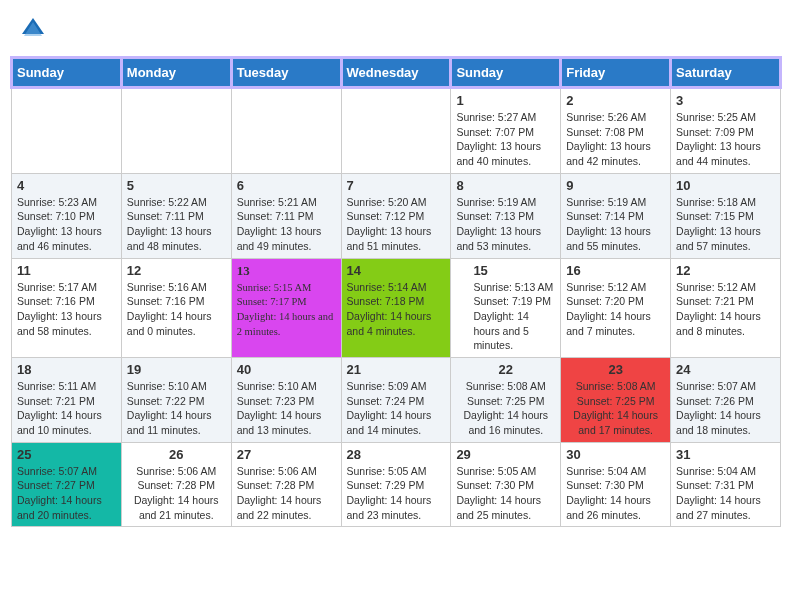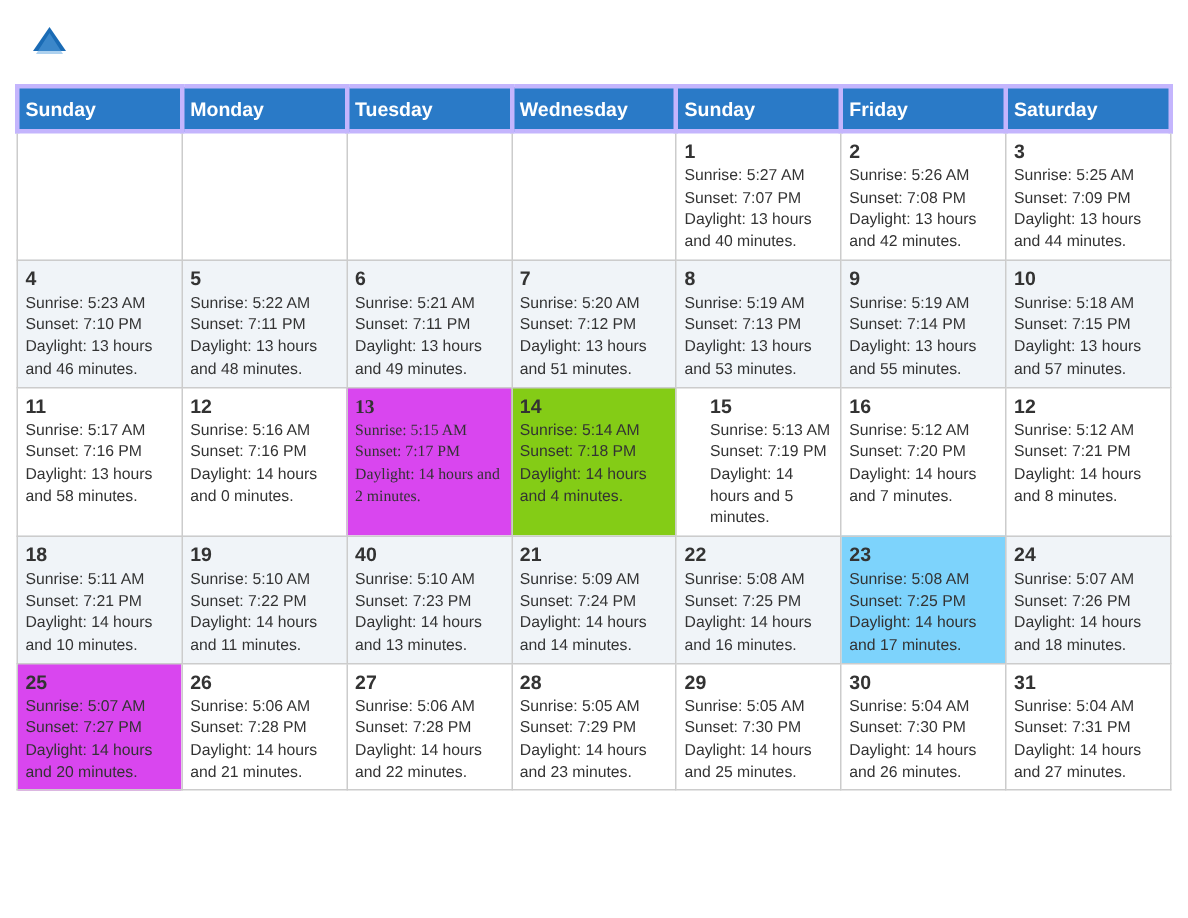--- a/index.html
+++ b/index.html
@@ -220,39 +220,39 @@
           <div class="day-info">Sunrise: 5:10 AM<br>Sunset: 7:22 PM<br>Daylight: 14 hours and 11 minutes.</div>
         </td>
         <td style="background: rgb(240, 244, 248);">
           <span class="day-number">40</span>
           <div class="day-info">Sunrise: 5:10 AM<br>Sunset: 7:23 PM<br>Daylight: 14 hours and 13 minutes.</div>
         </td>
         <td style="background: rgb(240, 244, 248);">
           <span class="day-number">21</span>
           <div class="day-info">Sunrise: 5:09 AM<br>Sunset: 7:24 PM<br>Daylight: 14 hours and 14 minutes.</div>
         </td>
-        <td style="background: rgb(240, 244, 248);">
+        <td style="background: rgb(240, 244, 248); text-align: center;">
           <span class="day-number">22</span>
           <div class="day-info">Sunrise: 5:08 AM<br>Sunset: 7:25 PM<br>Daylight: 14 hours and 16 minutes.</div>
         </td>
-        <td style="background: #7dd3fc;">
+        <td style="background: #ef4444; text-align: center;">
           <span class="day-number">23</span>
           <div class="day-info">Sunrise: 5:08 AM<br>Sunset: 7:25 PM<br>Daylight: 14 hours and 17 minutes.</div>
         </td>
         <td style="background: rgb(240, 244, 248);">
           <span class="day-number">24</span>
           <div class="day-info">Sunrise: 5:07 AM<br>Sunset: 7:26 PM<br>Daylight: 14 hours and 18 minutes.</div>
         </td>
       </tr>
       <tr class="row-odd">
-        <td style="background: #d946ef;">
+        <td style="background: #14b8a6;">
           <span class="day-number">25</span>
           <div class="day-info">Sunrise: 5:07 AM<br>Sunset: 7:27 PM<br>Daylight: 14 hours and 20 minutes.</div>
         </td>
-        <td style="background: rgb(255, 255, 255);">
+        <td style="background: rgb(255, 255, 255); text-align: center;">
           <span class="day-number">26</span>
           <div class="day-info">Sunrise: 5:06 AM<br>Sunset: 7:28 PM<br>Daylight: 14 hours and 21 minutes.</div>
         </td>
         <td style="background: rgb(255, 255, 255);">
           <span class="day-number">27</span>
           <div class="day-info">Sunrise: 5:06 AM<br>Sunset: 7:28 PM<br>Daylight: 14 hours and 22 minutes.</div>
         </td>
         <td style="background: rgb(255, 255, 255);">
           <span class="day-number">28</span>
           <div class="day-info">Sunrise: 5:05 AM<br>Sunset: 7:29 PM<br>Daylight: 14 hours and 23 minutes.</div>

